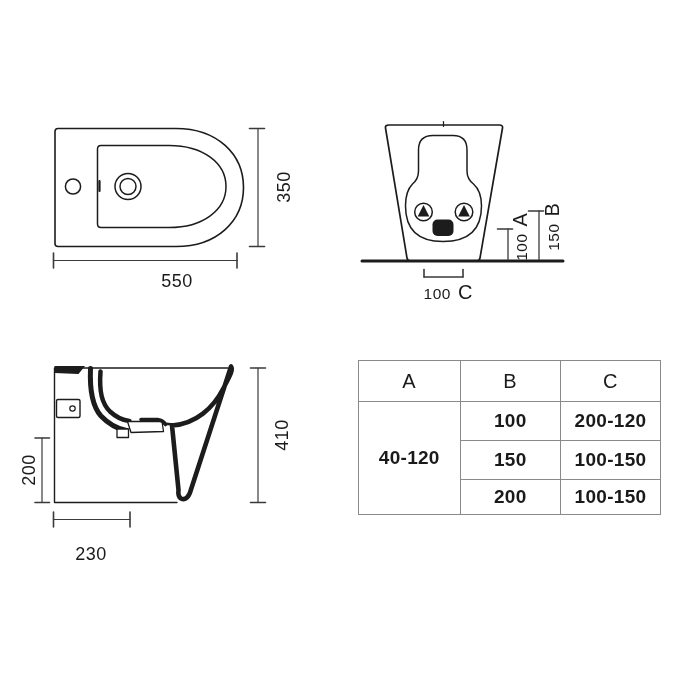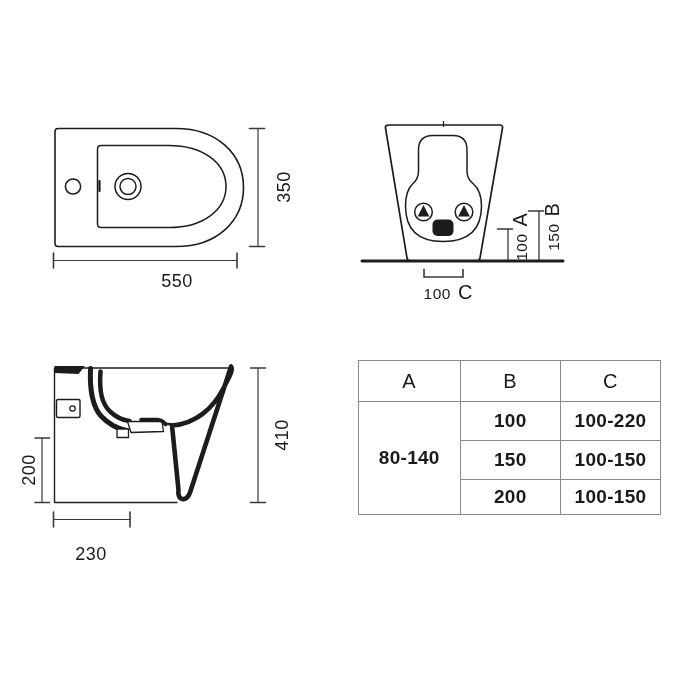--- a/index.html
+++ b/index.html
@@ -132,24 +132,24 @@
   </div>
   <div class="hlabel" style="left:91px;top:537px;margin-top:17px;">
     <span class="dim-num">230</span>
   </div>
 
   <div class="spec-table">
     <div class="cell th">A</div>
     <div class="cell th bl">B</div>
     <div class="cell th bl">C</div>
 
-    <div class="cell td bt a-merged">80-140</div>
+    <div class="cell td bt a-merged">40-120</div>
 
     <div class="cell td bl bt" style="grid-column:2;grid-row:2;">100</div>
-    <div class="cell td bl bt" style="grid-column:3;grid-row:2;">100-220</div>
+    <div class="cell td bl bt" style="grid-column:3;grid-row:2;">200-120</div>
 
     <div class="cell td bl bt" style="grid-column:2;grid-row:3;">150</div>
     <div class="cell td bl bt" style="grid-column:3;grid-row:3;">100-150</div>
 
     <div class="cell td bl bt" style="grid-column:2;grid-row:4;">200</div>
     <div class="cell td bl bt" style="grid-column:3;grid-row:4;">100-150</div>
   </div>
 
 </div>
 

